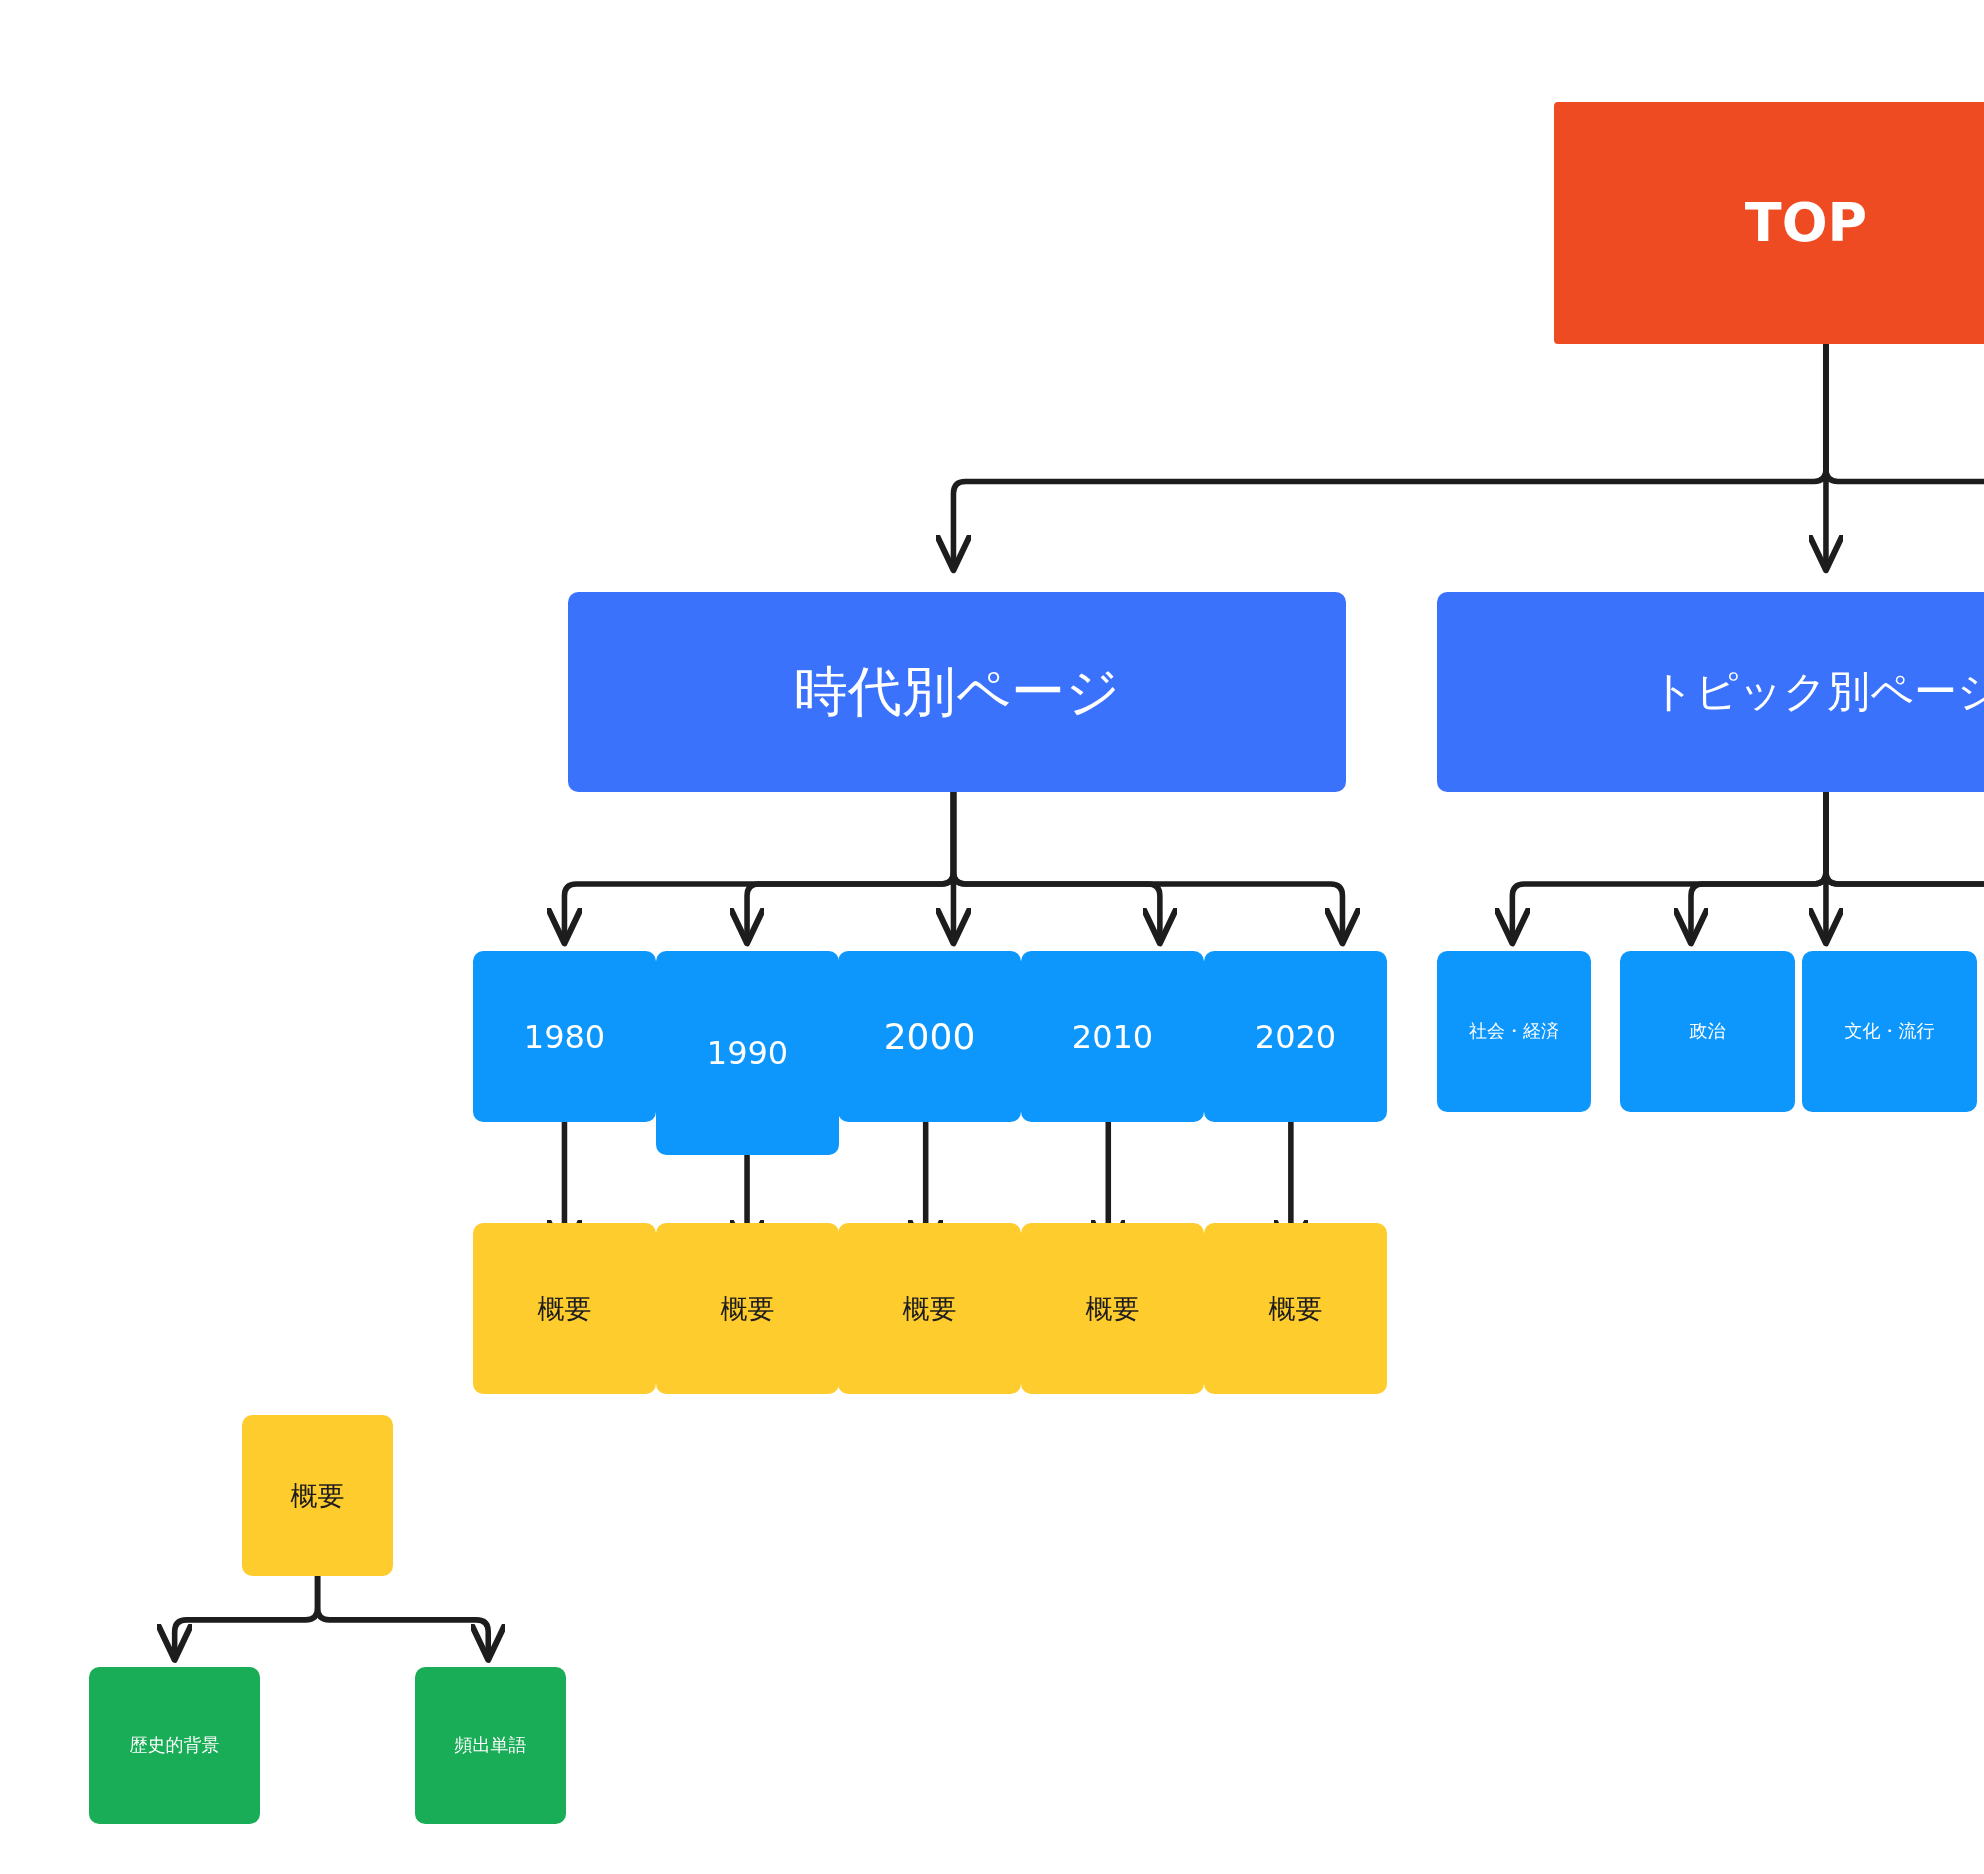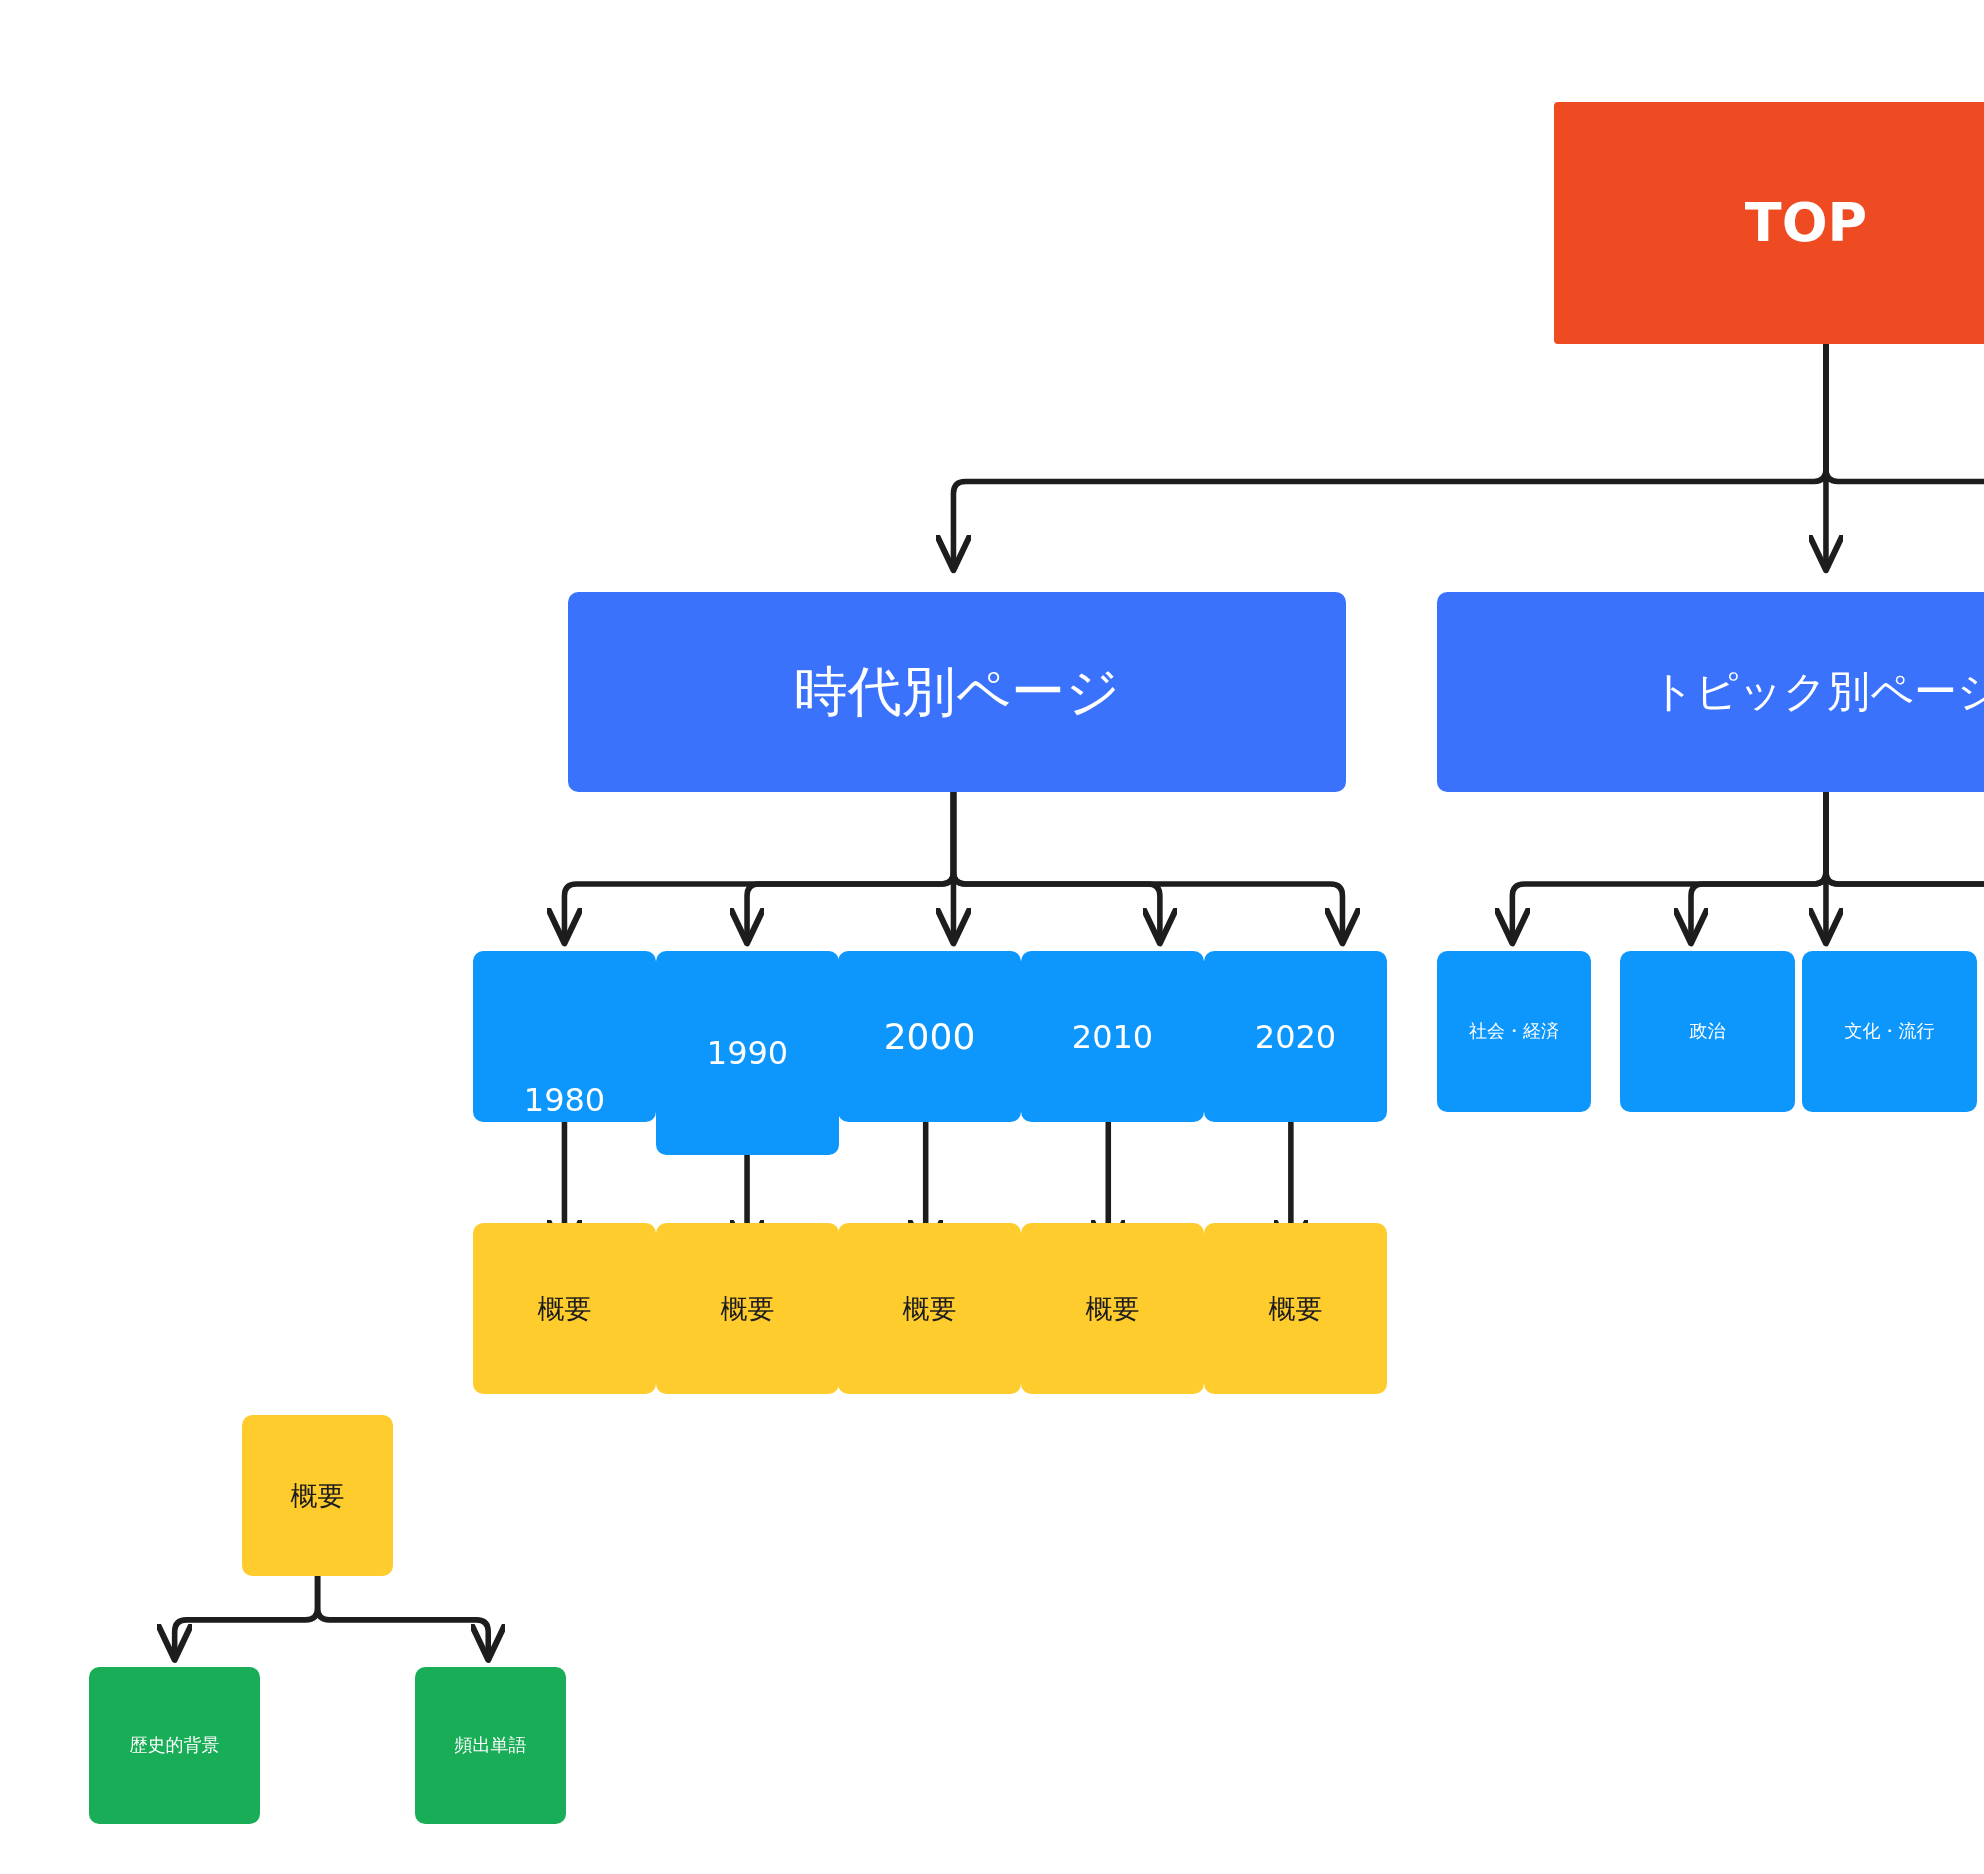--- a/index.html
+++ b/index.html
@@ -118,21 +118,21 @@
   </div>
 
   <div class="node node-l2" style="left:568px; top:592px; width:778px; height:200px; font-size:54px;">
     <span>時代別ページ</span>
   </div>
 
   <div class="node node-l2" style="left:1437px; top:592px; width:778px; height:200px; font-size:43px;">
     <span>トピック別ページ</span>
   </div>
 
-  <div class="node node-l3" style="left:473px; top:951px; width:183px; height:171px; font-size:32px;align-items:flex-end;">
+  <div class="node node-l3" style="left:473px; top:951px; width:183px; height:171px; font-size:32px;">
     <span>1980</span>
   </div>
   <div class="node node-l3" style="left:656px; top:951px; width:183px; height:204px; font-size:32px;">
     <span>1990</span>
   </div>
   <div class="node node-l3" style="left:838px; top:951px; width:183px; height:171px; font-size:36px;">
     <span>2000</span>
   </div>
   <div class="node node-l3" style="left:1021px; top:951px; width:183px; height:171px; font-size:32px;">
     <span>2010</span>

